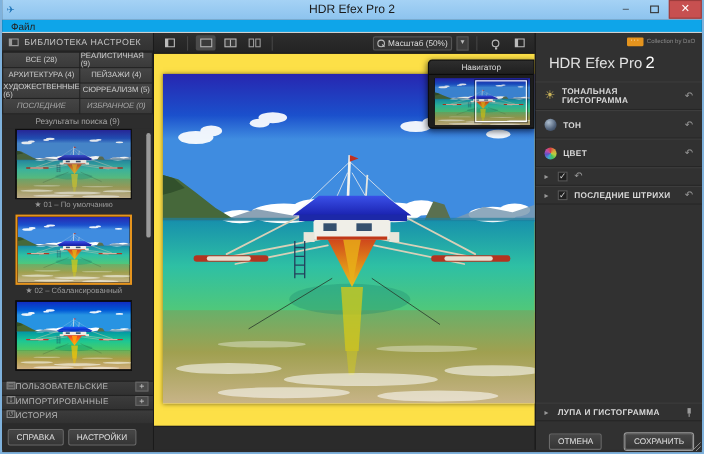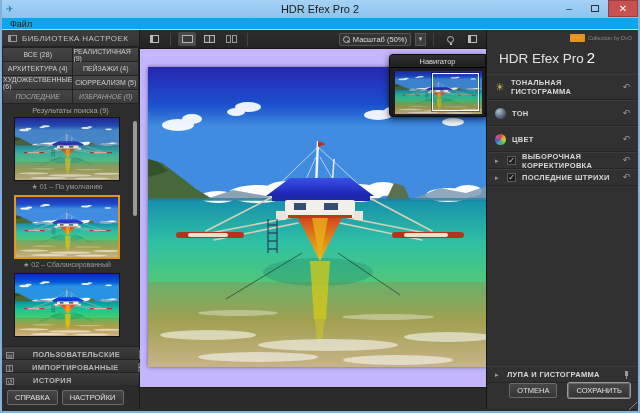--- a/index.html
+++ b/index.html
@@ -42,21 +42,21 @@
   .preset { width:106px; margin-bottom:2px; cursor:pointer; }
   .preset .imgwrap { width:106px; height:64px; border:1px solid #111; background:#000; }
   .preset.selected .imgwrap { border:2px solid #e5941e; }
   .preset .imgwrap svg { width:100%; height:100%; display:block; }
   .preset .plabel { height:12px; font-size:7px; color:#9a9a9a; text-align:center; line-height:12px;
                     white-space:nowrap; }
   .vscroll { position:absolute; right:2px; top:4px; width:4px; height:95px;
              background:#9a9a9a; border-radius:2px; }
   .side-bottom { position:absolute; left:0; right:0; bottom:24px; }
   .collapse-bar { height:13px; background:linear-gradient(#3c3c3c,#313131); border-top:1px solid #222;
-                  display:flex; align-items:flex-end; gap:19px; padding:0 4px; cursor:pointer;font-weight:bold; }
+                  display:flex; align-items:flex-start; gap:0; padding:0 4px; cursor:pointer; }
   .collapse-bar .txt { font-size:7.5px; color:#b5b5b5; flex:1; letter-spacing:.3px; }
   .mini-ico { width:8px; height:7px; border:1px solid #8a8a8a; font-size:6px; color:#9a9a9a;
               display:flex; align-items:center; justify-content:center; }
   .addbtn { width:12px; height:9px; background:#4a4a4a; border:1px solid #666; color:#ccc;
             font-size:8px; line-height:7px; text-align:center; cursor:pointer; }
   .side-buttons { position:absolute; left:0; right:0; bottom:0; height:24px;
                   display:flex; align-items:center; gap:4px; padding:0 5px; background:#2b2b2b; }
   .btn { height:15px; background:linear-gradient(#474747,#353535); border:1px solid #6a6a6a;
          border-radius:2px; color:#e0e0e0; font-size:7.5px; padding:0 7px; line-height:13px; cursor:pointer; }
   
@@ -80,21 +80,21 @@
   .mag { width:7px; height:7px; position:relative; }
   .mag::before { content:""; position:absolute; width:5px; height:5px; border:1px solid #bbb; border-radius:50%; }
   .mag::after { content:""; position:absolute; width:3px; height:1px; background:#bbb;
                 left:4px; top:5px; transform:rotate(45deg); }
   .drop-btn { width:11px; height:13px; background:#3d3d3d; border:1px solid #555; color:#bbb;
               font-size:6px; display:flex; align-items:center; justify-content:center; cursor:pointer; }
   .bulb { width:7px; height:7px; border:1px solid #bbb; border-radius:50%; position:relative; }
   .bulb::after { content:""; position:absolute; left:2px; top:6px; width:2px; height:2px; background:#bbb; }
   .bg-ico { width:9px; height:8px; border:1px solid #bbb; border-left:3px solid #bbb; }
   
-  .canvas { flex:1; background:#c4b5fd; position:relative; overflow:hidden; }
+  .canvas { flex:1; background:#fde047; position:relative; overflow:hidden; }
   .photo { position:absolute; left:8px; top:18px; width:339px; height:300px; box-shadow:0 0 4px rgba(0,0,0,.5); }
   .photo svg { width:100%; height:100%; display:block; }
   .bottomstrip { height:22px; background:#2b2b2b; border-top:1px solid #1d1d1d; }
   
   .navigator { position:absolute; right:0; top:5px; width:97px; height:63px;
                background:#1d1d1d; border:1px solid #0d0d0d; border-radius:4px 0 0 4px;
                box-shadow:0 2px 6px rgba(0,0,0,.6); }
   .nav-hd { height:13px; display:flex; align-items:center; justify-content:center;
             font-size:7.5px; color:#ddd; background:linear-gradient(#2e2e2e,#1f1f1f);
             border-bottom:1px solid #000; border-radius:4px 0 0 0; cursor:pointer; }
@@ -123,22 +123,22 @@
                 background:radial-gradient(circle at 35% 30%, #aebfd0, #51627a 60%, #2c3a4e); }
   .wheel-ico { width:11px; height:11px; border-radius:50%;
                background:conic-gradient(#d84040,#d8a040,#b8d040,#40c060,#40a8d0,#6050c8,#c050a8,#d84040); }
   .expander { font-size:7px; color:#999; width:6px; }
   .checkbox { width:9px; height:9px; background:#1f1f1f; border:1px solid #5a5a5a; color:#d8d8d8;
               font-size:8px; line-height:8px; text-align:center; cursor:pointer; }
   .rp-spacer { flex:1; }
   .pin-ico { width:8px; height:8px; position:relative; }
   .pin-ico::before { content:""; position:absolute; left:3px; top:0; width:3px; height:5px; background:#9a9a9a; }
   .pin-ico::after { content:""; position:absolute; left:4px; top:5px; width:1px; height:3px; background:#9a9a9a; }
-  .rp-buttons { height:26px; display:flex; align-items:flex-start; justify-content:flex-end;
-                gap:11px; padding:0 8px; }
+  .rp-buttons { height:26px; display:flex; align-items:flex-end; justify-content:flex-end;
+                gap:21px; padding:0 8px; }
   .btn.save { box-shadow:0 0 0 1px #999; }
   .resize-grip { position:absolute; right:1px; bottom:1px; width:8px; height:8px;
                  background:linear-gradient(135deg, transparent 50%, #888 50%, #888 55%, transparent 55%, transparent 70%, #888 70%, #888 75%, transparent 75%); }
 </style>
 </head>
 <body>
 
 <svg width="0" height="0" style="position:absolute">
   <defs>
     <linearGradient id="skyG" x1="0" y1="0" x2="0" y2="1">
@@ -426,21 +426,20 @@
         <span class="reset">↶</span>
       </div>
       <div class="rp-row big">
         <span class="wheel-ico"></span>
         <span class="lbl">ЦВЕТ</span>
         <span class="reset">↶</span>
       </div>
       <div class="rp-row small">
         <span class="expander">▸</span>
         <span class="checkbox">✓</span>
-        <span class="lbl">ВЫБОРОЧНАЯ КОРРЕКТИРОВКА</span>
         <span class="reset">↶</span>
       </div>
       <div class="rp-row small">
         <span class="expander">▸</span>
         <span class="checkbox">✓</span>
         <span class="lbl">ПОСЛЕДНИЕ ШТРИХИ</span>
         <span class="reset">↶</span>
       </div>
       <div class="rp-spacer"></div>
       <div class="rp-row small">

